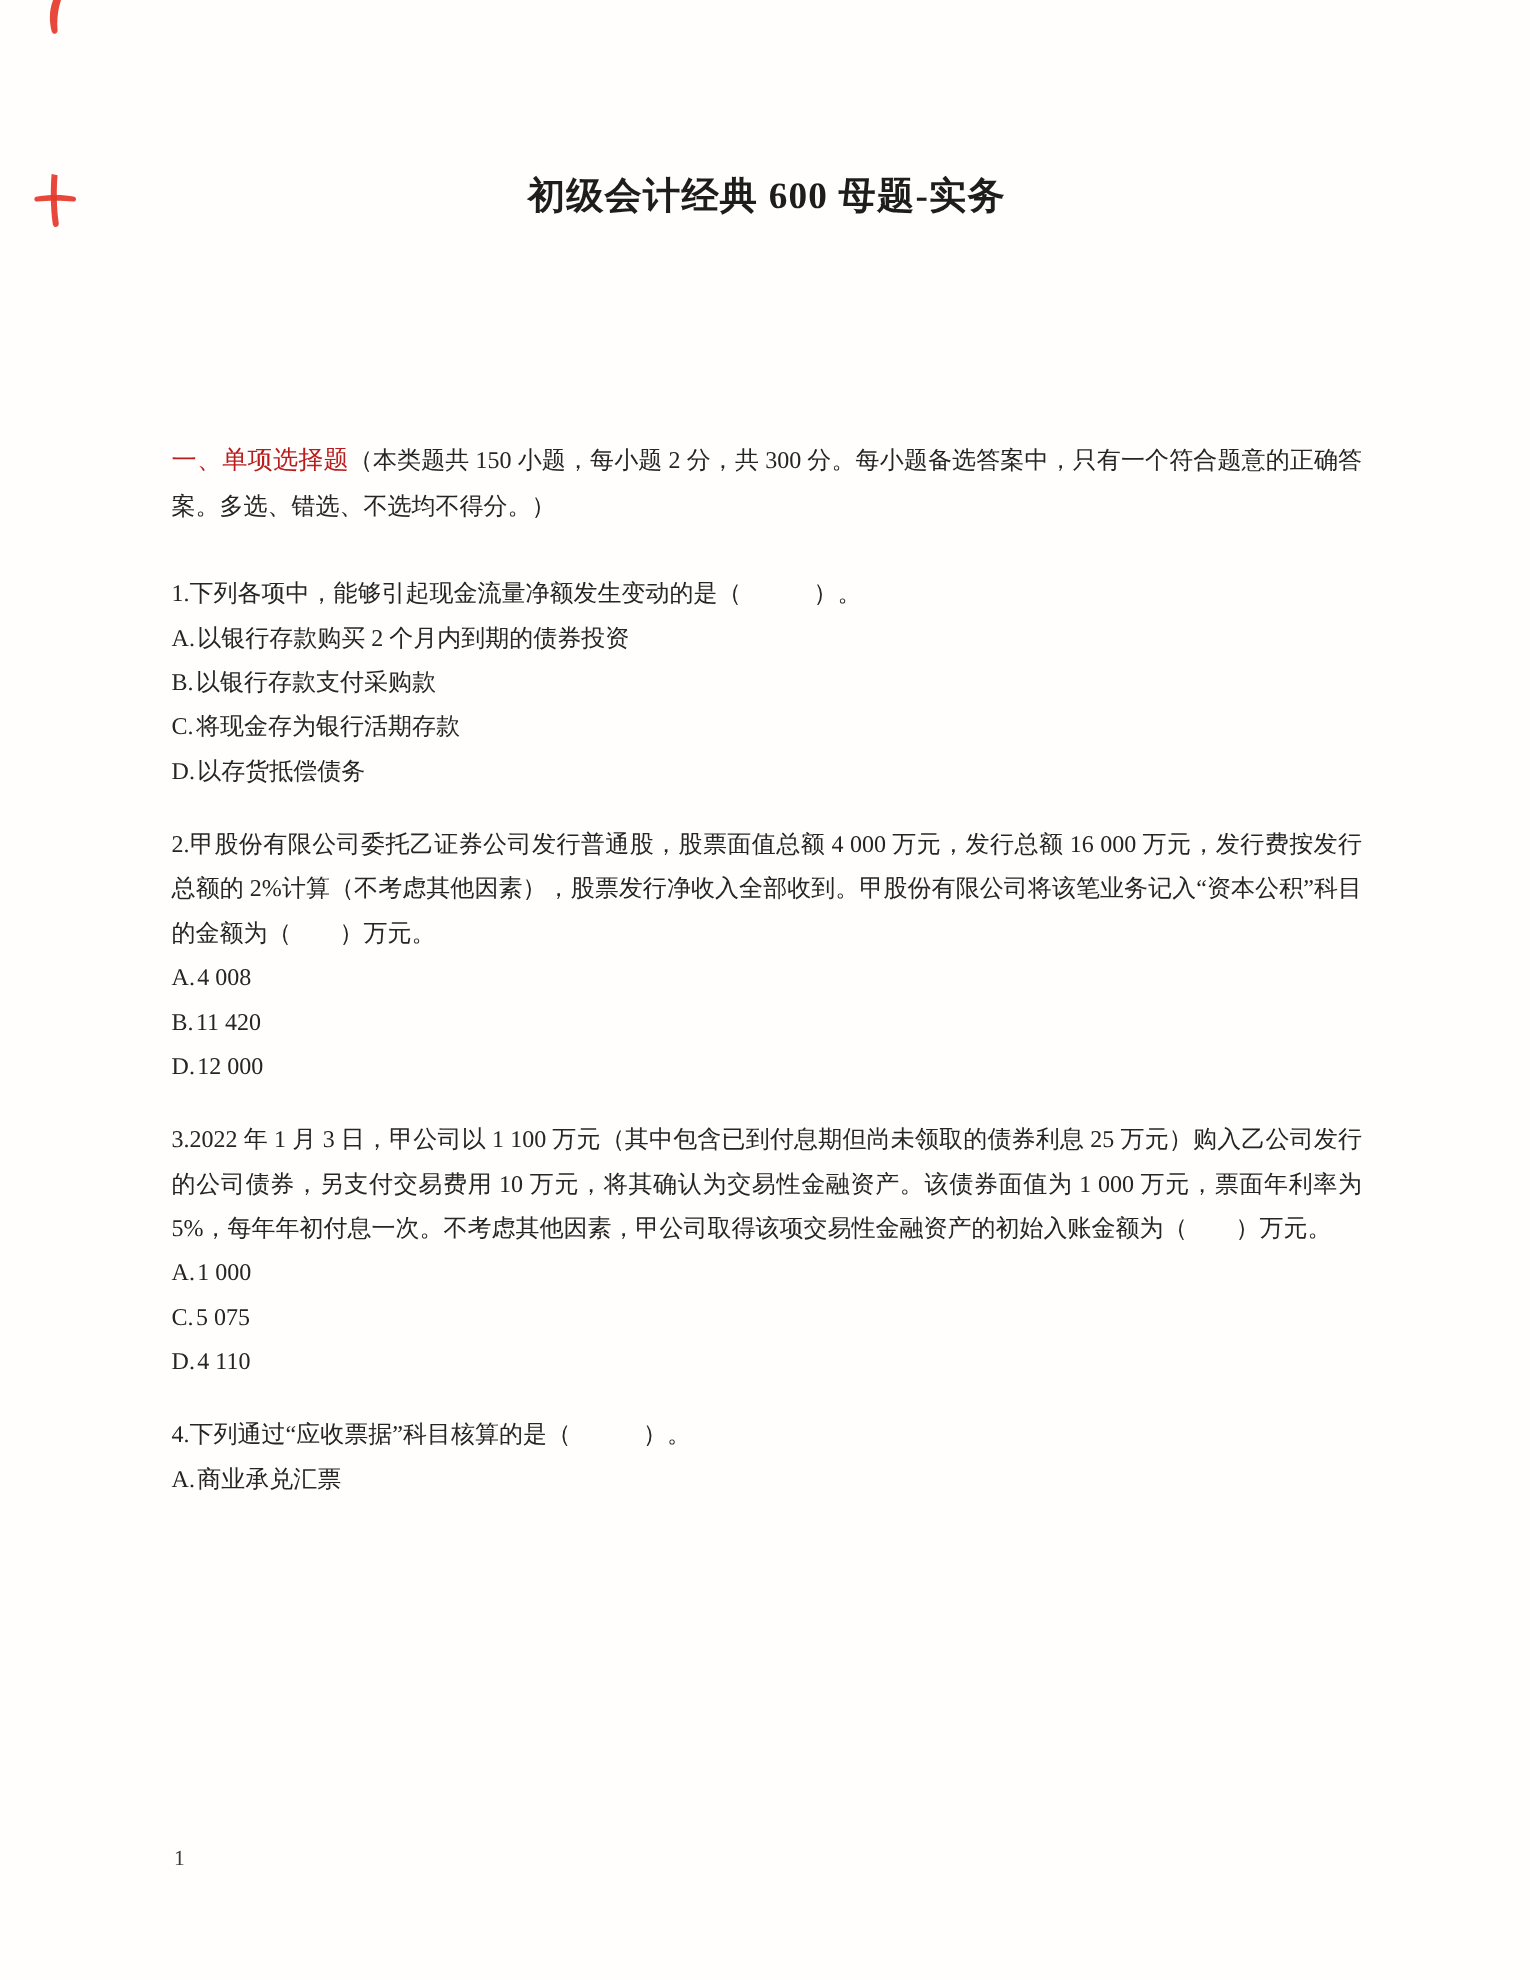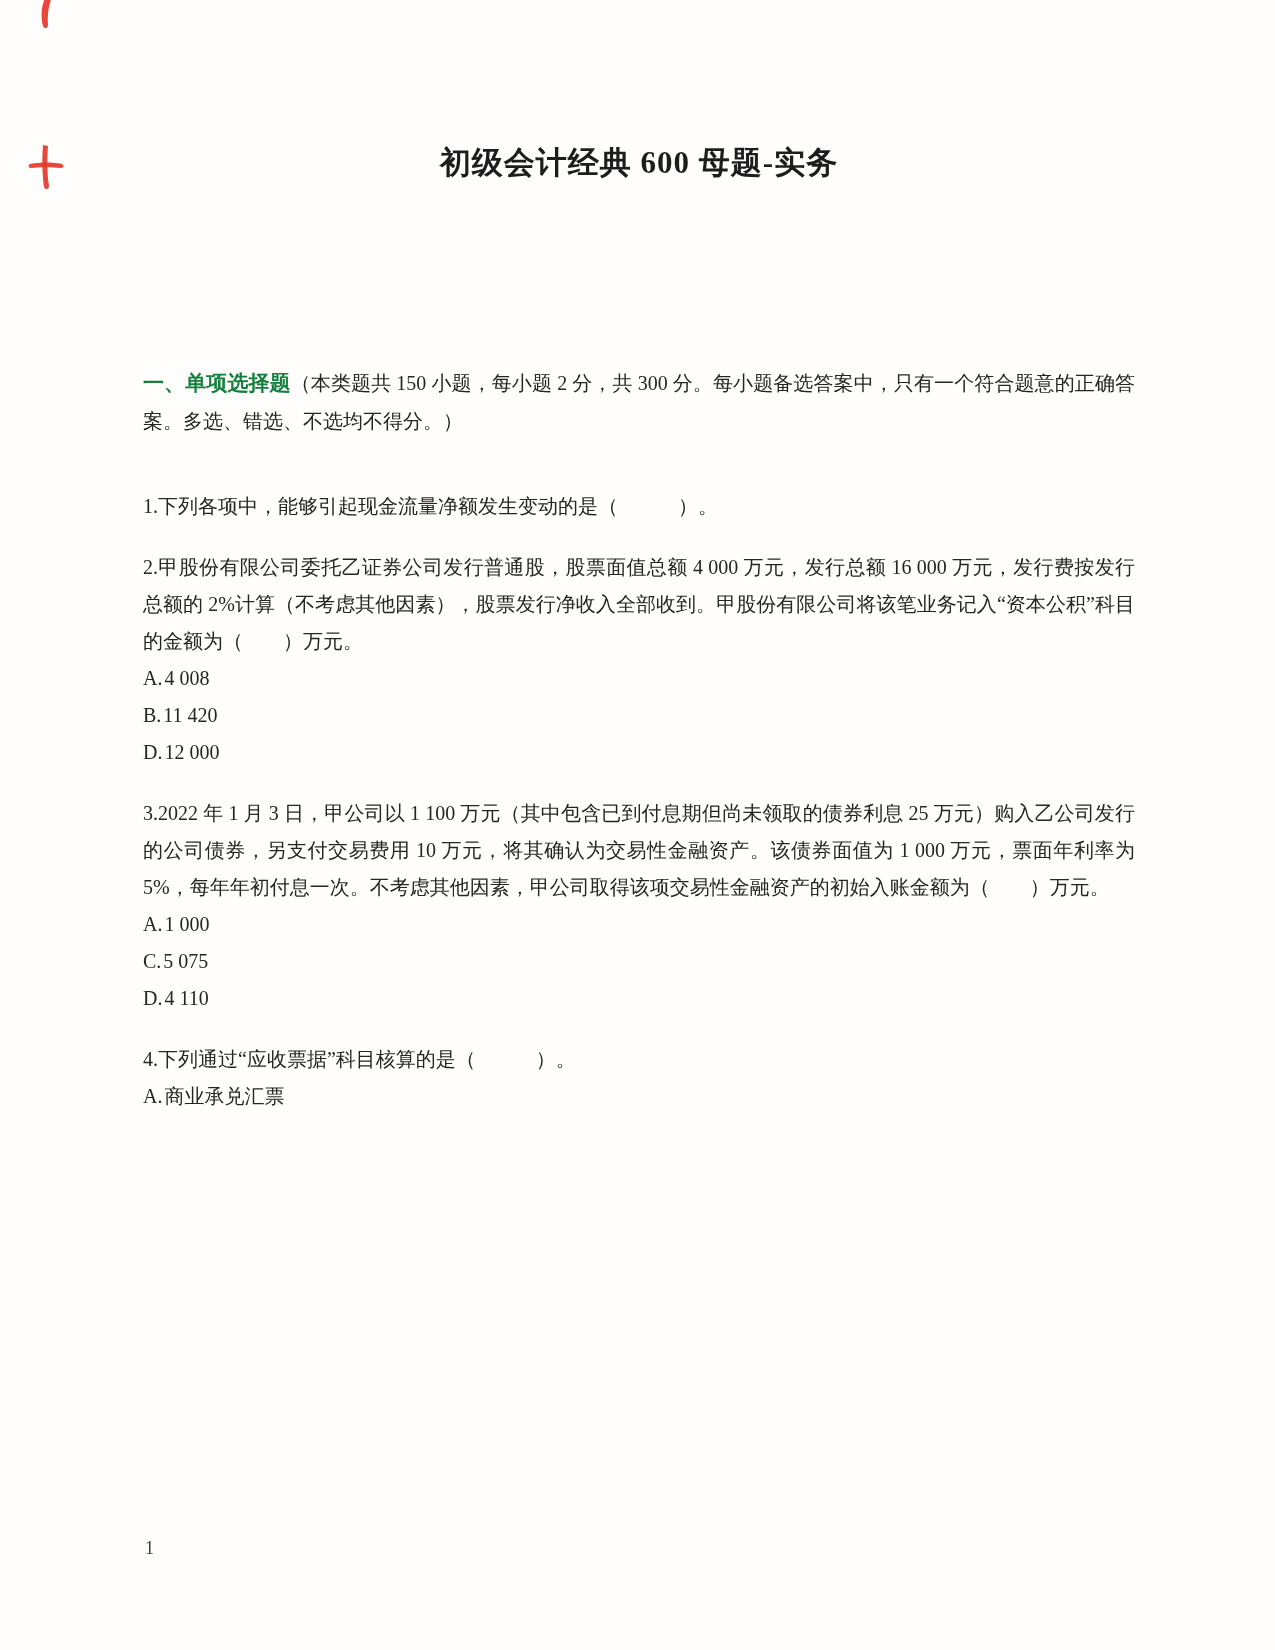--- a/index.html
+++ b/index.html
@@ -33,32 +33,32 @@
     line-height: 42px;
   }
   .intro {
     margin: 180px 0 0 0;
     font-size: 20px;
     line-height: 38px;
     text-align: justify;
     color: #252525;
   }
   .intro .intro-bold {
-    font-weight: 700;
+    font-weight: 400;
     font-size: 21px;
-    color: #15803d;
+    color: #b91c1c;
   }
   .question {
     margin-top: 24px;
     font-size: 20px;
     line-height: 37px;
     color: #252525;
   }
   .question.first {
-    margin-top: 48px;
+    margin-top: 36px;
   }
   .stem {
     margin: 0;
     text-align: justify;
   }
   .options {
     margin: 0;
     padding: 0;
     list-style: none;
   }
@@ -106,20 +106,26 @@
     <path d="M16 8 C 15 20, 15 36, 17 50 C 18 53, 22 53, 22 49 C 20 36, 20 20, 21 9 Z" fill="#e5382a" opacity="0.92"></path>
     <path d="M3 27 C 13 25, 26 25, 35 27 C 37 28, 37 31, 34 31 C 25 30, 13 30, 4 31 C 1 31, 1 28, 3 27 Z" fill="#e5382a" opacity="0.92"></path>
   </svg>
 
   <h1 class="doc-title">初级会计经典 600 母题-实务</h1>
 
   <p class="intro"><span class="intro-bold">一、单项选择题</span><span>（本类题共 150 小题，每小题 2 分，共 300 分。每小题备选答案中，只有一个符合题意的正确答案。多选、错选、不选均不得分。）</span></p>
 
   <div class="question first">
     <p class="stem"><span>1.</span><span>下列各项中，能够引起现金流量净额发生变动的是（　　　）。</span></p>
+    <ul class="options">
+      <li class="option"><span class="opt-label">A.</span><span>以银行存款购买 2 个月内到期的债券投资</span></li>
+      <li class="option"><span class="opt-label">B.</span><span>以银行存款支付采购款</span></li>
+      <li class="option"><span class="opt-label">C.</span><span>将现金存为银行活期存款</span></li>
+      <li class="option"><span class="opt-label">D.</span><span>以存货抵偿债务</span></li>
+    </ul>
   </div>
 
   <div class="question">
     <p class="stem"><span>2.</span><span>甲股份有限公司委托乙证券公司发行普通股，股票面值总额 4 000 万元，发行总额 16 000 万元，发行费按发行总额的 2%计算（不考虑其他因素），股票发行净收入全部收到。甲股份有限公司将该笔业务记入“资本公积”科目的金额为（　　）万元。</span></p>
     <ul class="options">
       <li class="option"><span class="opt-label">A.</span><span>4 008</span></li>
       <li class="option"><span class="opt-label">B.</span><span>11 420</span></li>
       <li class="option"><span class="opt-label">D.</span><span>12 000</span></li>
     </ul>
   </div>

